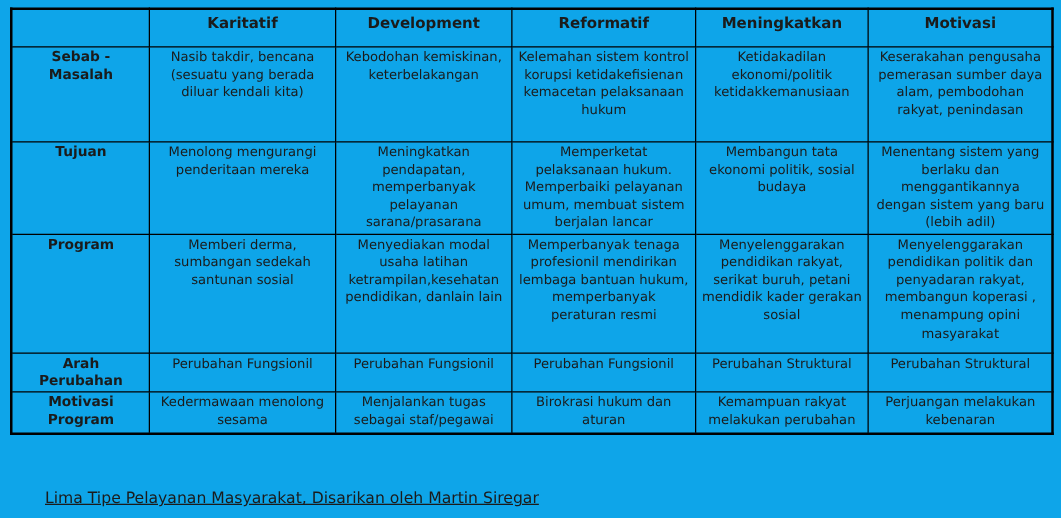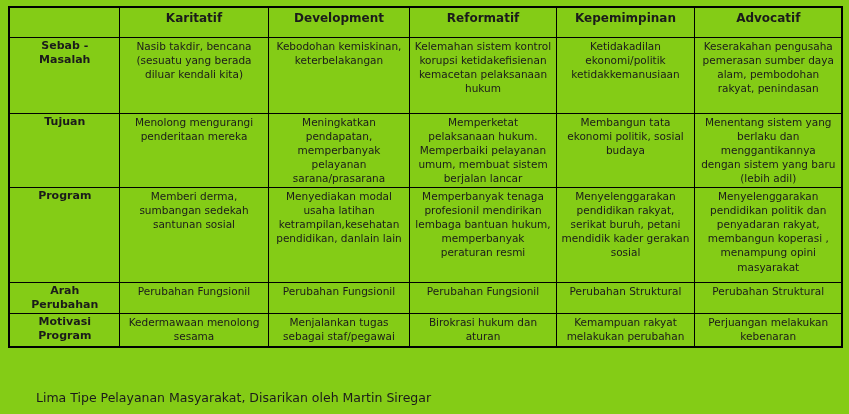--- a/index.html
+++ b/index.html
@@ -4,21 +4,21 @@
 <style>
   html, body {
     margin: 0;
     padding: 0;
     background: #ffffff;
   }
   .doc {
     position: relative;
     width: 849px;
     height: 414px;
-    background: #84cc16;
+    background: #0ea5e9;
     font-family: "DejaVu Sans", sans-serif;
     color: #1b1b1b;
     overflow: hidden;
   }
   table.matrix {
     position: absolute;
     left: 8px;
     top: 6px;
     width: 833px;
     border-collapse: collapse;
@@ -57,20 +57,21 @@
   .v-mid { vertical-align: middle; }
   .v-low { vertical-align: bottom; padding-bottom: 4px; }
   .caption {
     position: absolute;
     left: 36px;
     top: 390px;
     font-size: 12.5px;
     line-height: 16px;
     color: #1b1b1b;
     margin: 0;
+    text-decoration: underline;
   }
 </style>
 </head>
 <body>
 
 <div class="doc">
 
   <table class="matrix">
     <colgroup>
       <col style="width:110px">
@@ -79,22 +80,22 @@
       <col style="width:147px">
       <col style="width:138px">
       <col style="width:148px">
     </colgroup>
     <thead>
       <tr class="r-head">
         <th></th>
         <th>Karitatif</th>
         <th>Development</th>
         <th>Reformatif</th>
-        <th>Kepemimpinan</th>
-        <th>Advocatif</th>
+        <th>Meningkatkan</th>
+        <th>Motivasi</th>
       </tr>
     </thead>
     <tbody>
       <tr class="r-sebab">
         <th>Sebab - Masalah</th>
         <td>Nasib takdir, bencana (sesuatu yang berada diluar kendali kita)</td>
         <td>Kebodohan kemiskinan, keterbelakangan</td>
         <td>Kelemahan sistem kontrol korupsi ketidakefisienan kemacetan pelaksanaan hukum</td>
         <td>Ketidakadilan ekonomi/politik ketidakkemanusiaan</td>
         <td>Keserakahan pengusaha pemerasan sumber daya alam, pembodohan rakyat, penindasan</td>

